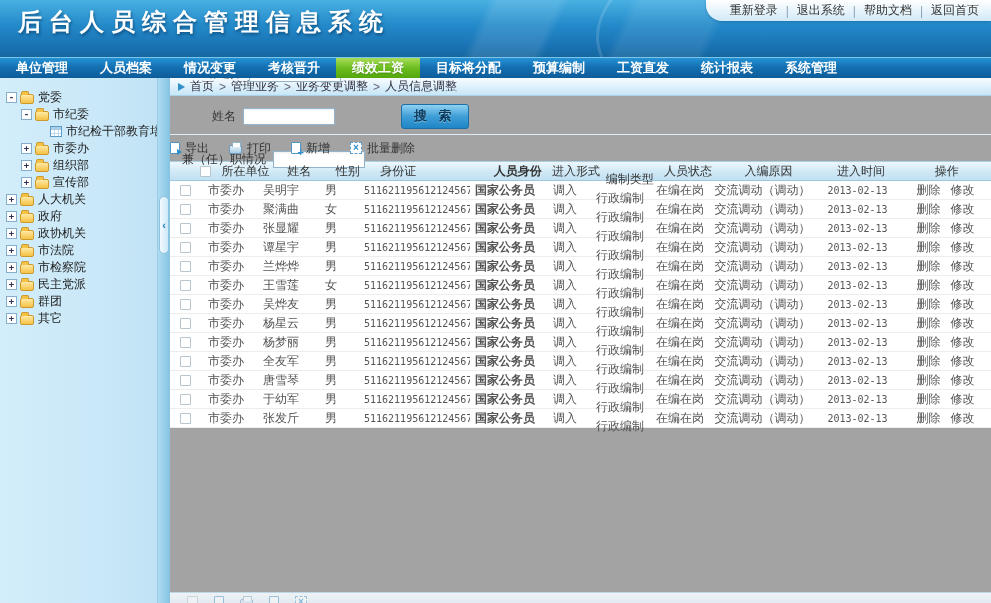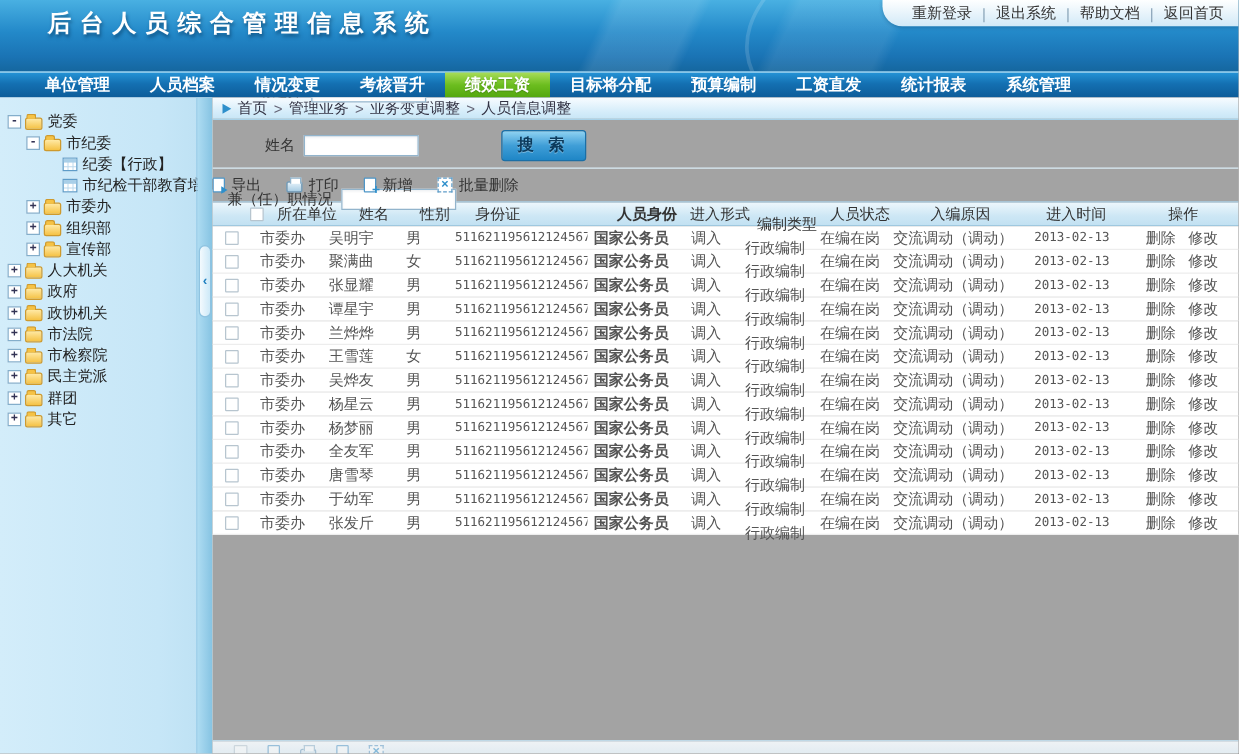--- a/index.html
+++ b/index.html
@@ -6,33 +6,33 @@
   body { font-family: "Liberation Sans", "DejaVu Sans", sans-serif; background:#444; }
   .screen { width: 991px; height: 603px; position: relative; overflow: hidden; background:#fff; }
 
   
   .header { height: 57px; position: relative; overflow: hidden;
     background: linear-gradient(180deg,#49B0E2 0%, #2389C9 45%, #1A73B4 80%, #15679F 100%); }
   .header::before { content:''; position:absolute; inset:0;
     background: linear-gradient(115deg, transparent 48%, rgba(255,255,255,.10) 49%, rgba(255,255,255,.10) 55%, transparent 56%, transparent 62%, rgba(255,255,255,.08) 63%, rgba(255,255,255,.08) 71%, transparent 72%); }
   .header::after { content:''; position:absolute; right:-70px; top:-90px; width:460px; height:210px;
     border-radius:50%; border:3px solid rgba(255,255,255,.14); transform: rotate(-6deg); }
-  .app-title { position:absolute; left:38px; top:6px; color:#fff; font-size:19px; font-weight:bold;
+  .app-title { position:absolute; left:18px; top:6px; color:#fff; font-size:24px; font-weight:bold;
     letter-spacing:7px; text-shadow: 1px 2px 3px rgba(8,55,95,.65); z-index:2;font-family:Liberation Serif, serif; }
   .app-subtitle { position:absolute; left:28px; top:33px; color:#EFF9FF; font-size:13px; font-style:italic;
     font-weight:bold; letter-spacing:.5px; text-shadow:1px 1px 2px rgba(8,55,95,.5); z-index:2; }
   .quick-links { position:absolute; top:0; right:0; height:21px; z-index:3; display:flex; align-items:center;
     gap:8px; padding:0 12px 0 24px; font-size:12px; color:#333;
     background: linear-gradient(180deg,#FEFFFF,#D2E9F7); border-radius: 0 0 0 16px;
     box-shadow: 0 1px 3px rgba(0,50,90,.3); }
   .quick-links a { color:#333; text-decoration:none; cursor:pointer; }
   .quick-links .sep { color:#8AA4B8; }
 
   
-  .navbar { height: 21px; display:flex; align-items:stretch; padding-left:20px;
+  .navbar { height: 21px; display:flex; align-items:stretch; padding-left:0;
     background: linear-gradient(180deg,#2493D6 0%, #1470B2 45%, #0D5C99 100%);
     border-top: 1px solid #7CC4EA; }
   .nav-item { padding:0 16px; line-height:20px; color:#fff; font-size:13px; font-weight:bold; cursor:pointer; white-space:nowrap; }
   .nav-item.active { background: linear-gradient(180deg,#A8DC59 0%, #6CBD1F 50%, #53A70E 100%); text-shadow:0 1px 1px rgba(30,80,0,.4); }
 
   
   .main { display:flex; height: 525px; }
 
   
   .sidebar { width:170px; position:relative; flex:none; overflow:hidden;
@@ -160,25 +160,20 @@
             <span class="tree-label">党委</span>
           </div>
           <div class="tree-item" style="padding-left: 21px;">
             <span class="tree-toggle">-</span>
             <span class="tree-icon folder"></span>
             <span class="tree-label">市纪委</span>
           </div>
           <div class="tree-item" style="padding-left: 36px;">
             <span class="tree-toggle hidden"></span>
             <span class="tree-icon table"></span>
-            <span class="tree-label">纪委【行政】</span>
-          </div>
-          <div class="tree-item" style="padding-left: 36px;">
-            <span class="tree-toggle hidden"></span>
-            <span class="tree-icon table"></span>
             <span class="tree-label">市纪检干部教育培训中心</span>
           </div>
           <div class="tree-item" style="padding-left: 21px;">
             <span class="tree-toggle">+</span>
             <span class="tree-icon folder"></span>
             <span class="tree-label">市委办</span>
           </div>
           <div class="tree-item" style="padding-left: 21px;">
             <span class="tree-toggle">+</span>
             <span class="tree-icon folder"></span>

